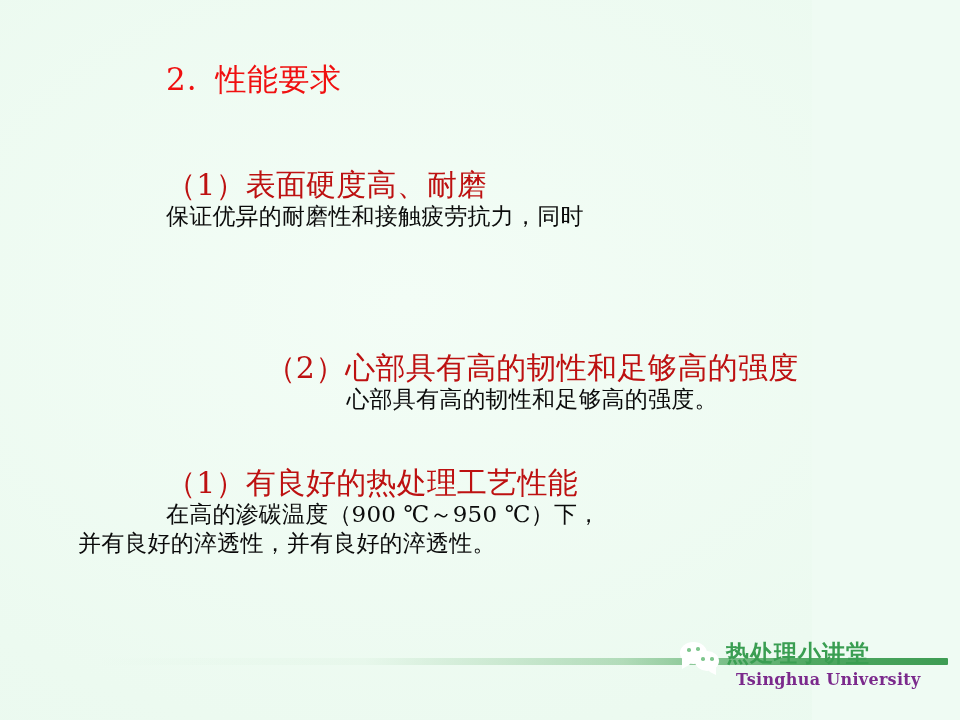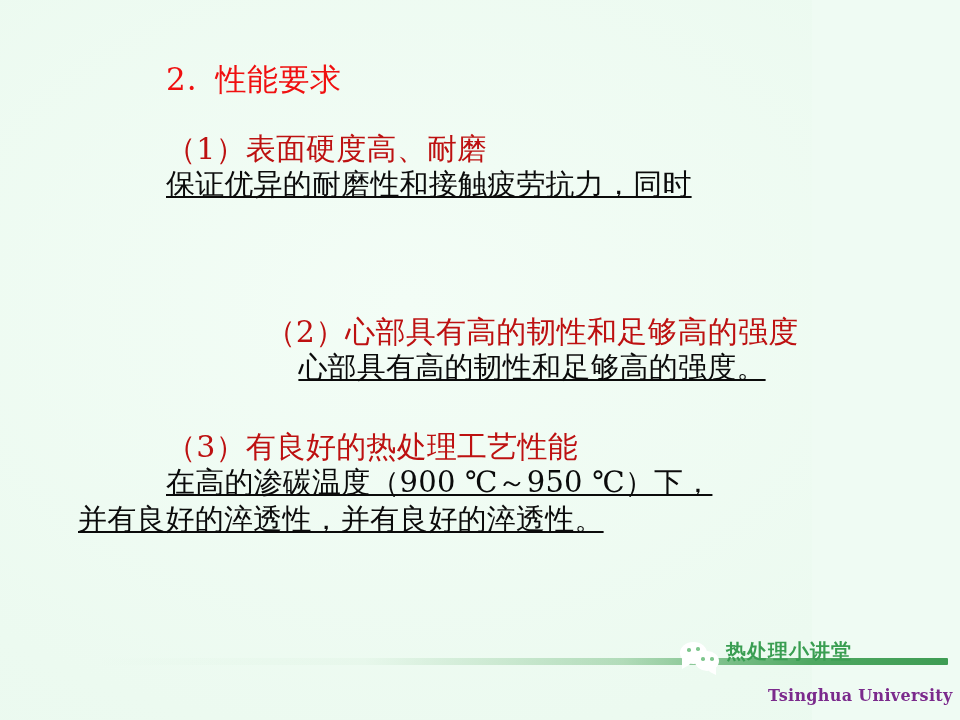--- a/index.html
+++ b/index.html
@@ -43,38 +43,38 @@
     letter-spacing: 0.5px;
     white-space: nowrap;
   }
   .heading .num { letter-spacing: 1px; }
   .heading .gap { display: inline-block; width: 18px; }
 
   .block {
     position: absolute;
     left: 78px;
     width: 820px;
+    margin-top: 36px;
   }
 
   .sub {
     color: #bd1111;
     font-size: 30px;
     line-height: 1.12;
     text-indent: 88px;
     white-space: nowrap;
     letter-spacing: 0.2px;
   }
 
   .body-line {
     color: #0b0b0b;
-    font-size: 29px;
+    font-size: 23px;
     line-height: 1.30;
     letter-spacing: 0.2px;
     white-space: nowrap;
-    text-decoration: underline;
   }
   .body-line.indent { text-indent: 88px; }
 
   
   #grp1 { top: 132px; }
   #grp2 { top: 315px; text-align: center; }
   #grp3 { top: 430px; }
 
   
   #footer {
@@ -155,38 +155,37 @@
   .eye.a { left: 7px;  top: 6px; }
   .eye.b { left: 16px; top: 5px; }
   .eye.c { left: 21px; top: 15px; }
   .eye.d { left: 30px; top: 15px; }
 
   #brand-cn {
     position: absolute;
     left: 52px;
     top: 4px;
     font-family: "DejaVu Sans", "Liberation Sans", sans-serif;
-    font-size: 20px;
+    font-size: 23px;
     font-weight: 700;
     color: #3a9e52;
     letter-spacing: 1px;
     white-space: nowrap;
   }
 
   #brand-en {
     position: absolute;
     left: 62px;
-    top: 52px;
+    top: 36px;
     font-family: "DejaVu Serif", "Liberation Serif", serif;
     font-size: 16px;
     font-weight: 700;
     color: #7b2a8c;
     letter-spacing: 0.3px;
     white-space: nowrap;
-    margin-left: 32px;
   }
 </style>
 </head>
 <body>
 
 <div id="slide">
 
   <div id="content">
 
     <div class="heading">
@@ -197,21 +196,21 @@
       <div class="sub">（1）表面硬度高、耐磨</div>
       <div class="body-line indent">保证优异的耐磨性和接触疲劳抗力，同时</div>
     </div>
 
     <div class="block" id="grp2">
       <div class="sub">（2）心部具有高的韧性和足够高的强度</div>
       <div class="body-line indent">心部具有高的韧性和足够高的强度。</div>
     </div>
 
     <div class="block" id="grp3">
-      <div class="sub">（3）有良好的热处理工艺性能</div>
+      <div class="sub">（1）有良好的热处理工艺性能</div>
       <div class="body-line indent">在高的渗碳温度（900 ℃～950 ℃）下，</div>
       <div class="body-line">并有良好的淬透性，并有良好的淬透性。</div>
     </div>
 
   </div>
 
   <div id="footer">
 
     <div id="footer-rule"></div>
 

